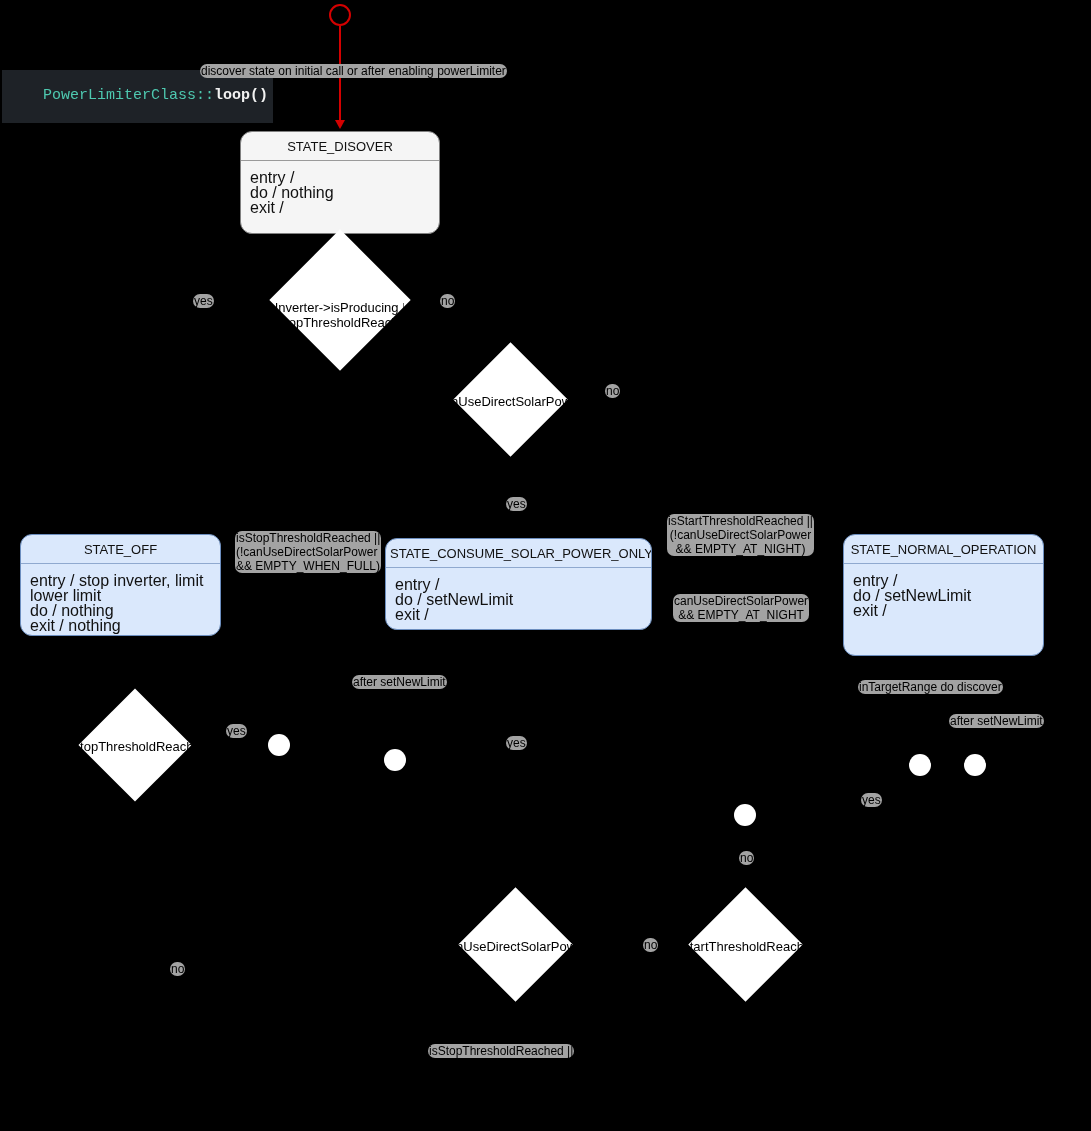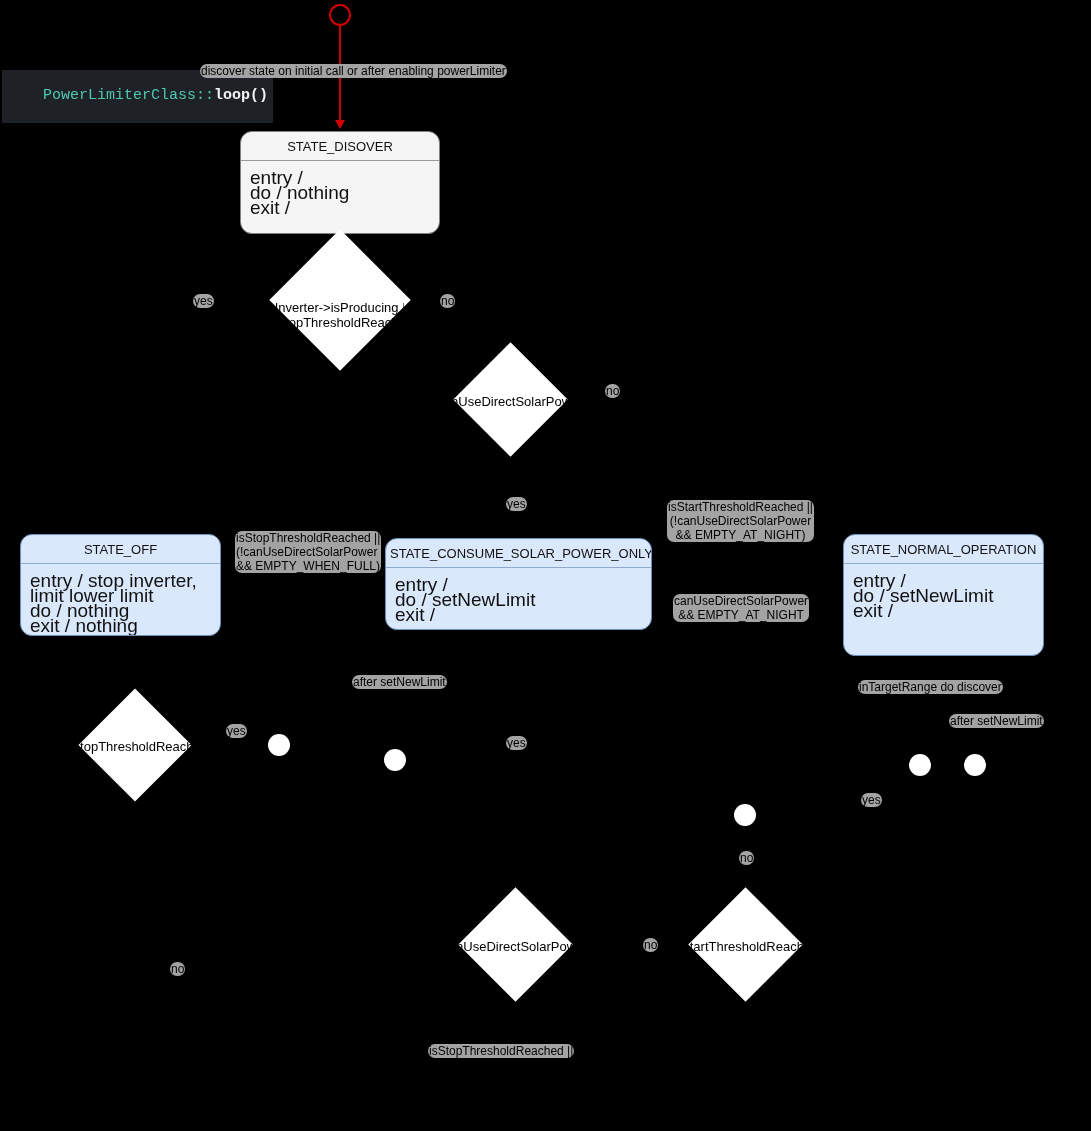--- a/index.html
+++ b/index.html
@@ -51,21 +51,21 @@
     text-align: center;
     font-size: 13px;
     color: #111111;
     padding: 7px 4px 6px 4px;
     white-space: nowrap;
     overflow: hidden;
   }
   .state.gray .state-divider { border-top: 1px solid #9a9a9a; }
   .state.blue .state-divider { border-top: 1px solid #8fa9cf; }
   .state-body {
-    font-size: 19px;
+    font-size: 16px;
     color: #111111;
     padding: 9px 8px 8px 9px;
     line-height: 15px;
     white-space: pre-line;
   }
 
   
   .diamond {
     position: absolute;
     background: #ffffff;
@@ -182,21 +182,21 @@
 &amp;&amp; EMPTY_WHEN_FULL)</div>
 
   <div class="state blue" style="left:377px; top:538px; width:267px; height:92px;margin-left:8px;">
     <div class="state-title">STATE_CONSUME_SOLAR_POWER_ONLY</div>
     <div class="state-divider"></div>
     <div class="state-body">entry /
 do / setNewLimit
 exit /</div>
   </div>
 
-  <div class="elabel center" style="left:667px; top:500px;">isStartThresholdReached ||
+  <div class="elabel center" style="left:667px; top:514px;">isStartThresholdReached ||
 (!canUseDirectSolarPower
 &amp;&amp; EMPTY_AT_NIGHT)</div>
   <div class="elabel center" style="left:673px; top:594px;">canUseDirectSolarPower
 &amp;&amp; EMPTY_AT_NIGHT</div>
 
   <div class="state blue" style="left:843px; top:534px; width:201px; height:122px;">
     <div class="state-title">STATE_NORMAL_OPERATION</div>
     <div class="state-divider"></div>
     <div class="state-body">entry /
 do / setNewLimit

